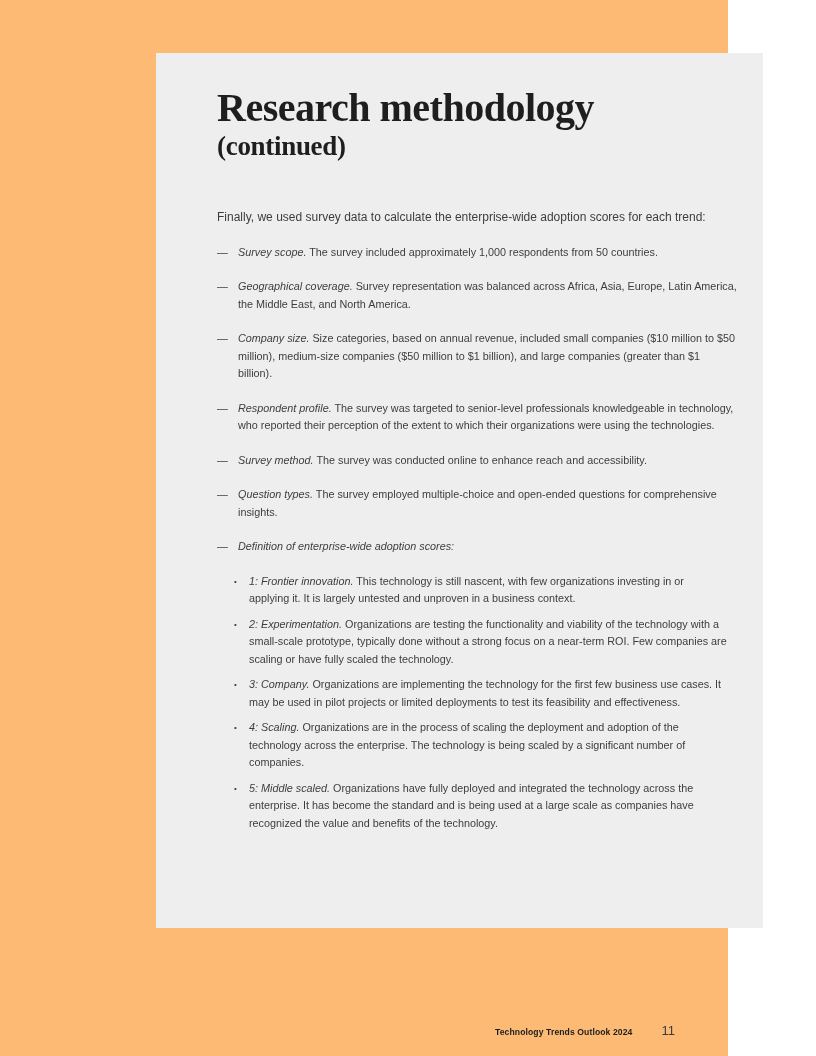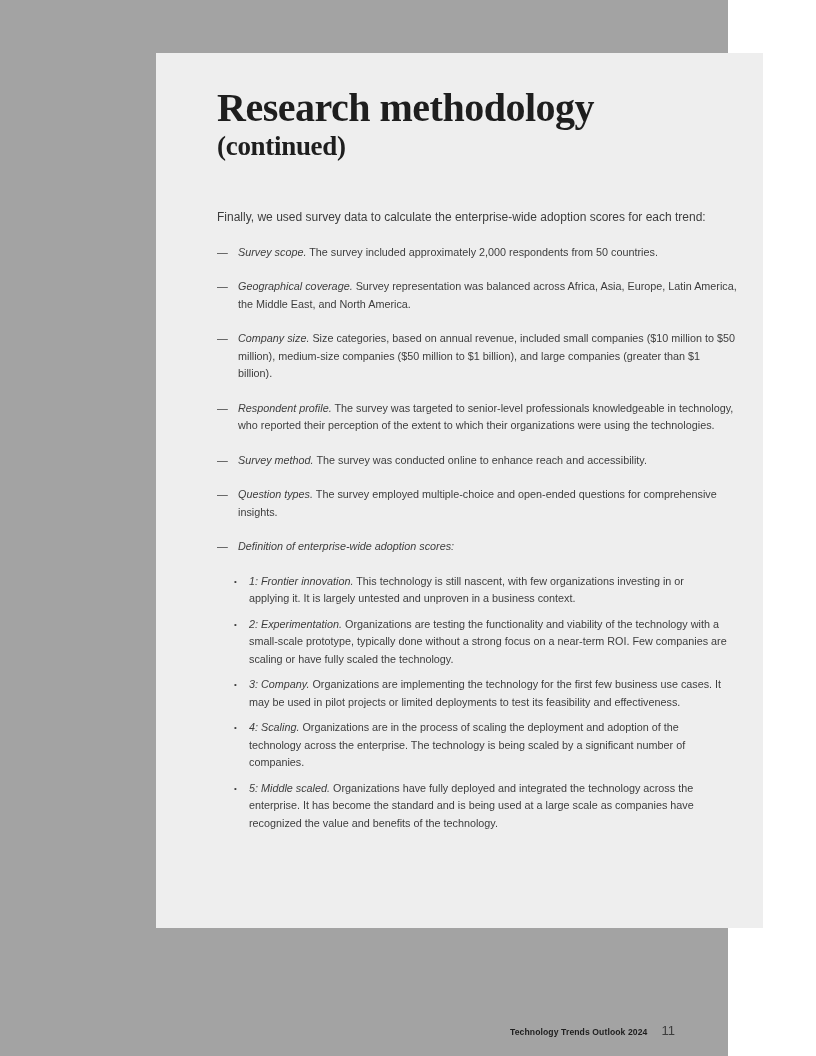--- a/index.html
+++ b/index.html
@@ -8,21 +8,21 @@
     background: #ffffff;
     width: 816px;
     height: 1056px;
     overflow: hidden;
     font-family: "Liberation Sans", sans-serif;
   }
   .page {
     position: relative;
     width: 728px;
     height: 1056px;
-    background: #a3a3a3;
+    background: #fdba74;
   }
   .panel {
     position: absolute;
     left: 156px;
     top: 53px;
     width: 607px;
     height: 875px;
     background: var(--panel-bg, #eeeeee);
     box-sizing: border-box;
     padding: 33px 28px 0 61px;
@@ -91,21 +91,21 @@
     width: 15px;
     font-size: 8px;
     line-height: 17.5px;
   }
   .footer {
     position: absolute;
     top: 1023px;
     right: 53px;
     display: flex;
     align-items: baseline;
-    gap: 14px;
+    gap: 29px;
     justify-content: flex-end;
   }
   .footer-title {
     font-weight: 700;
     font-size: 8.6px;
     color: var(--title-color, #1e1e1e);
     letter-spacing: 0.1px;
   }
   .footer-page {
     font-size: 13px;
@@ -118,21 +118,21 @@
 <div class="page">
   <div class="panel">
     <h1 class="doc-title">Research methodology</h1>
     <h2 class="doc-subtitle">(continued)</h2>
 
     <div class="body-col">
       <p class="intro">Finally, we used survey data to calculate the enterprise-wide adoption scores for each trend:</p>
 
       <div class="dash-item">
         <span class="dash-marker">—</span>
-        <p class="item-text"><em>Survey scope.</em> <span>The survey included approximately 2,000 respondents from 50 countries.</span></p>
+        <p class="item-text"><em>Survey scope.</em> <span>The survey included approximately 1,000 respondents from 50 countries.</span></p>
       </div>
 
       <div class="dash-item">
         <span class="dash-marker">—</span>
         <p class="item-text"><em>Geographical coverage.</em> <span>Survey representation was balanced across Africa, Asia, Europe, Latin America, the Middle East, and North America.</span></p>
       </div>
 
       <div class="dash-item">
         <span class="dash-marker">—</span>
         <p class="item-text"><em>Company size.</em> <span>Size categories, based on annual revenue, included small companies ($10 million to $50 million), medium-size companies ($50 million to $1 billion), and large companies (greater than $1 billion).</span></p>

